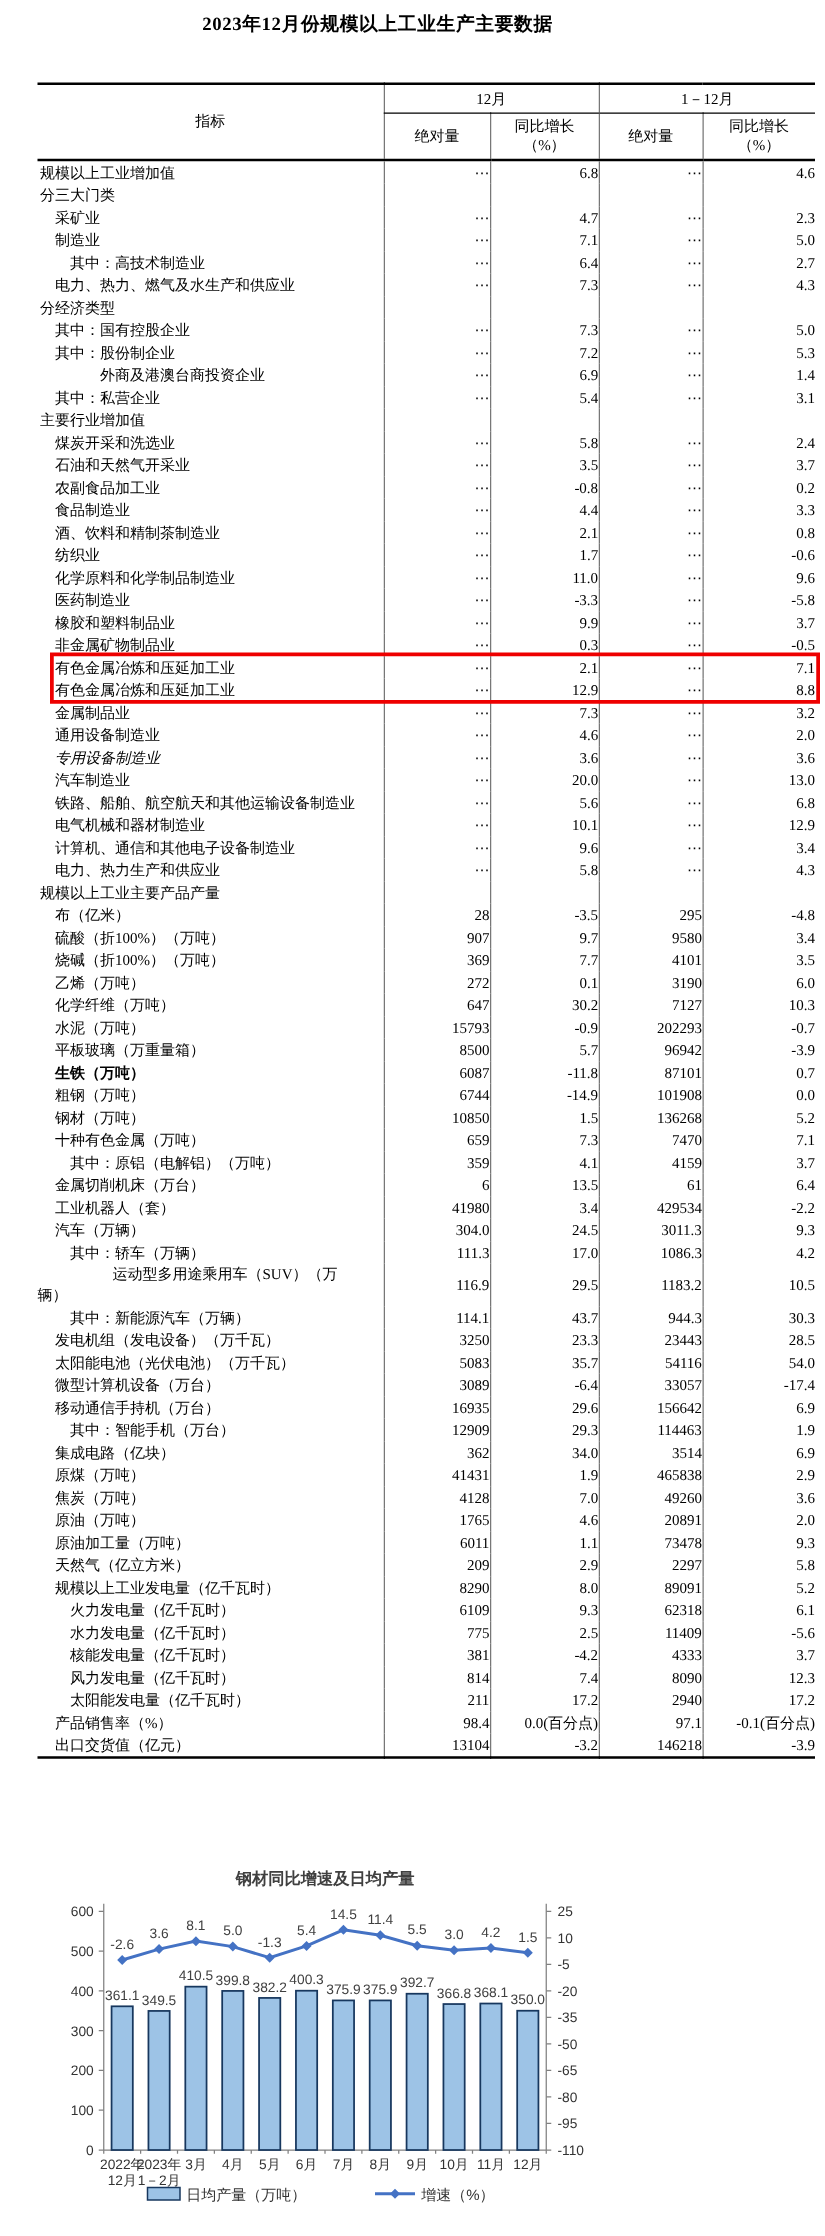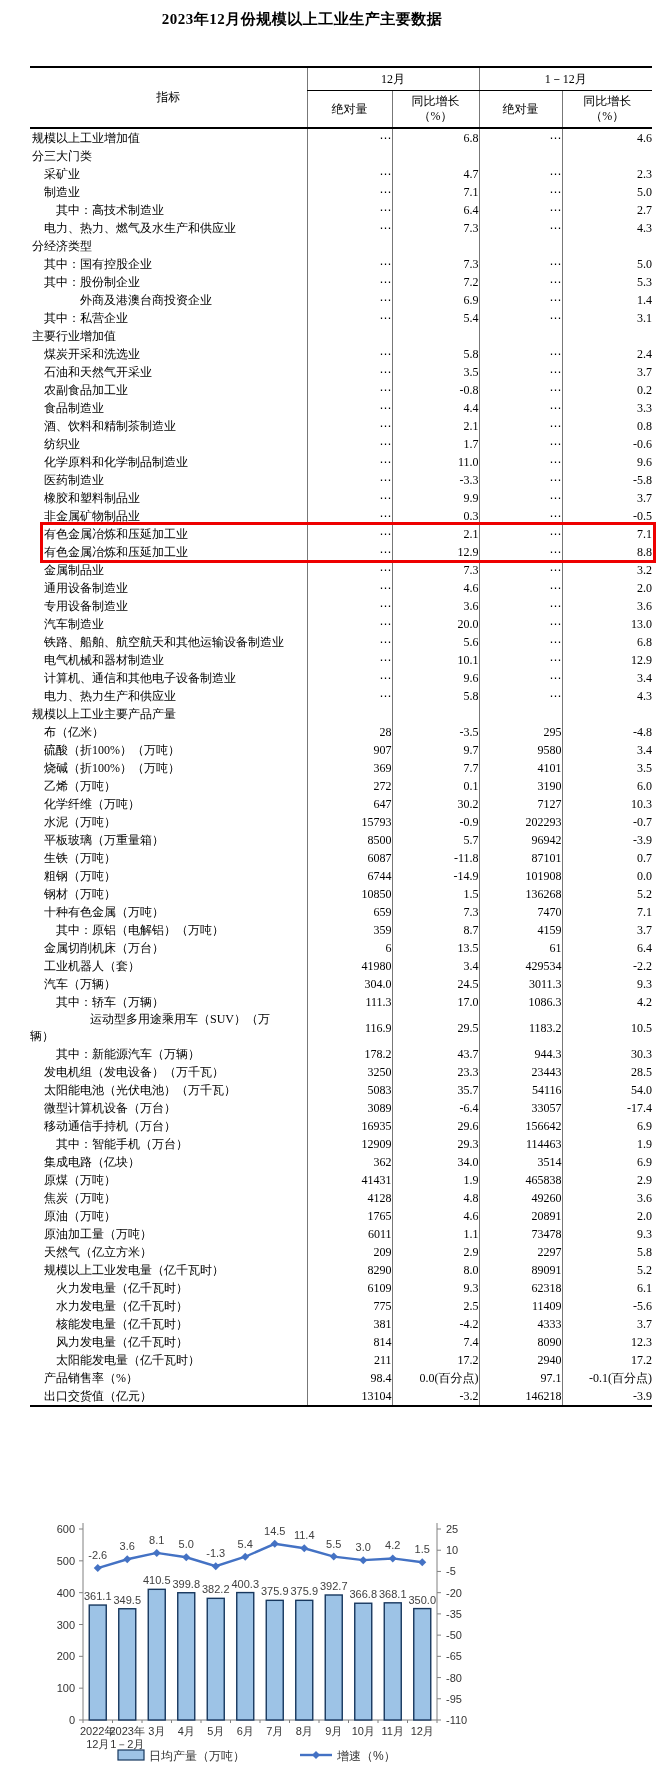--- a/index.html
+++ b/index.html
@@ -237,21 +237,21 @@
             <td class="num vb">3.2</td>
           </tr>
           <tr>
             <td class="lbl" style="padding-left: 14px;">通用设备制造业</td>
             <td class="num vb">⋯</td>
             <td class="num vb">4.6</td>
             <td class="num vb">⋯</td>
             <td class="num vb">2.0</td>
           </tr>
           <tr>
-            <td class="lbl" style="padding-left: 14px;">专用设备制造业</td>
+            <td class="lbl" style="padding-left: 14px; font-style: italic;">专用设备制造业</td>
             <td class="num vb">⋯</td>
             <td class="num vb">3.6</td>
             <td class="num vb">⋯</td>
             <td class="num vb">3.6</td>
           </tr>
           <tr>
             <td class="lbl" style="padding-left: 14px;">汽车制造业</td>
             <td class="num vb">⋯</td>
             <td class="num vb">20.0</td>
             <td class="num vb">⋯</td>
@@ -335,21 +335,21 @@
             <td class="num vb">-0.7</td>
           </tr>
           <tr>
             <td class="lbl" style="padding-left: 14px;">平板玻璃（万重量箱）</td>
             <td class="num vb">8500</td>
             <td class="num vb">5.7</td>
             <td class="num vb">96942</td>
             <td class="num vb">-3.9</td>
           </tr>
           <tr>
-            <td class="lbl" style="padding-left: 14px;">生铁（万吨）</td>
+            <td class="lbl" style="padding-left: 14px; font-weight: bold;">生铁（万吨）</td>
             <td class="num vb">6087</td>
             <td class="num vb">-11.8</td>
             <td class="num vb">87101</td>
             <td class="num vb">0.7</td>
           </tr>
           <tr>
             <td class="lbl" style="padding-left: 14px;">粗钢（万吨）</td>
             <td class="num vb">6744</td>
             <td class="num vb">-14.9</td>
             <td class="num vb">101908</td>
@@ -365,21 +365,21 @@
           <tr>
             <td class="lbl" style="padding-left: 14px;">十种有色金属（万吨）</td>
             <td class="num vb">659</td>
             <td class="num vb">7.3</td>
             <td class="num vb">7470</td>
             <td class="num vb">7.1</td>
           </tr>
           <tr>
             <td class="lbl" style="padding-left: 26px;">其中：原铝（电解铝）（万吨）</td>
             <td class="num vb">359</td>
-            <td class="num vb">8.7</td>
+            <td class="num vb">4.1</td>
             <td class="num vb">4159</td>
             <td class="num vb">3.7</td>
           </tr>
           <tr>
             <td class="lbl" style="padding-left: 14px;">金属切削机床（万台）</td>
             <td class="num vb">6</td>
             <td class="num vb">13.5</td>
             <td class="num vb">61</td>
             <td class="num vb">6.4</td>
           </tr>
@@ -408,21 +408,21 @@
             <td class="lbl">
               <div class="hangwrap" style="text-indent: 60px;">运动型多用途乘用车（SUV）（万辆）</div>
             </td>
             <td class="num vb">116.9</td>
             <td class="num vb">29.5</td>
             <td class="num vb">1183.2</td>
             <td class="num vb">10.5</td>
           </tr>
           <tr>
             <td class="lbl" style="padding-left: 26px;">其中：新能源汽车（万辆）</td>
-            <td class="num vb">178.2</td>
+            <td class="num vb">114.1</td>
             <td class="num vb">43.7</td>
             <td class="num vb">944.3</td>
             <td class="num vb">30.3</td>
           </tr>
           <tr>
             <td class="lbl" style="padding-left: 14px;">发电机组（发电设备）（万千瓦）</td>
             <td class="num vb">3250</td>
             <td class="num vb">23.3</td>
             <td class="num vb">23443</td>
             <td class="num vb">28.5</td>
@@ -465,21 +465,21 @@
           <tr>
             <td class="lbl" style="padding-left: 14px;">原煤（万吨）</td>
             <td class="num vb">41431</td>
             <td class="num vb">1.9</td>
             <td class="num vb">465838</td>
             <td class="num vb">2.9</td>
           </tr>
           <tr>
             <td class="lbl" style="padding-left: 14px;">焦炭（万吨）</td>
             <td class="num vb">4128</td>
-            <td class="num vb">4.8</td>
+            <td class="num vb">7.0</td>
             <td class="num vb">49260</td>
             <td class="num vb">3.6</td>
           </tr>
           <tr>
             <td class="lbl" style="padding-left: 14px;">原油（万吨）</td>
             <td class="num vb">1765</td>
             <td class="num vb">4.6</td>
             <td class="num vb">20891</td>
             <td class="num vb">2.0</td>
           </tr>
@@ -552,20 +552,21 @@
             <td class="num vb">-3.2</td>
             <td class="num vb">146218</td>
             <td class="num vb">-3.9</td>
           </tr>
         </tbody>
     </table>
     <div class="red-box" id="red-box" style="border-color: rgb(238, 0, 0); left: 10px; top: 456px; width: 616px; height: 41px;"></div>
   </div>
 
   <div class="chart">
+    <div class="chart-title">钢材同比增速及日均产量</div>
     <svg id="chart-svg" width="660" height="295">
         <g stroke="#808080" stroke-width="1">
           <line x1="83" y1="33" x2="83" y2="230"></line>
           <line x1="437" y1="33" x2="437" y2="230"></line>
           <line x1="83" y1="230" x2="437" y2="230"></line>
           <line x1="79" y1="230" x2="83" y2="230"></line>
           <line x1="79" y1="198.16666666666666" x2="83" y2="198.16666666666666"></line>
           <line x1="79" y1="166.33333333333334" x2="83" y2="166.33333333333334"></line>
           <line x1="79" y1="134.5" x2="83" y2="134.5"></line>
           <line x1="79" y1="102.66666666666667" x2="83" y2="102.66666666666667"></line>

